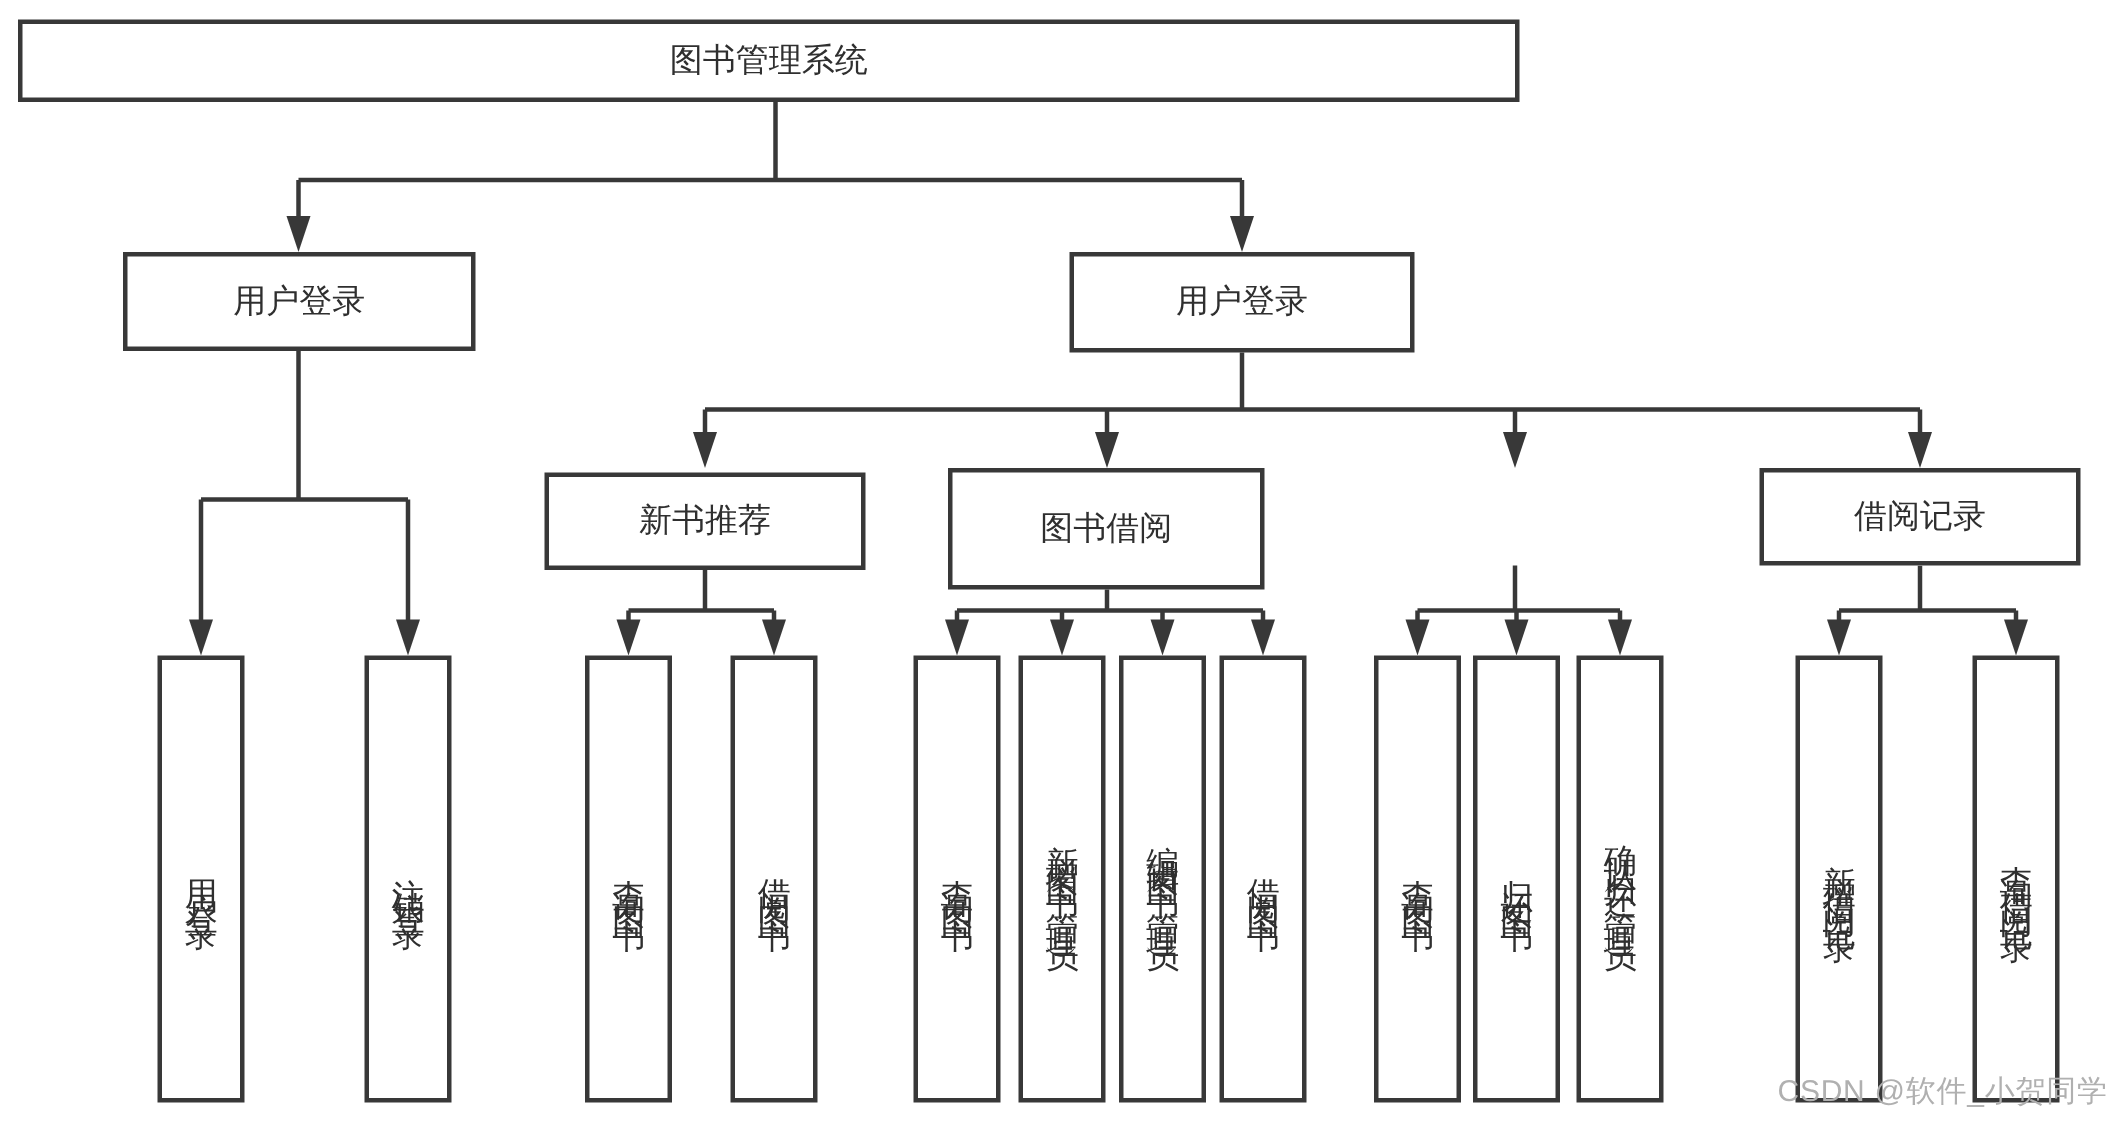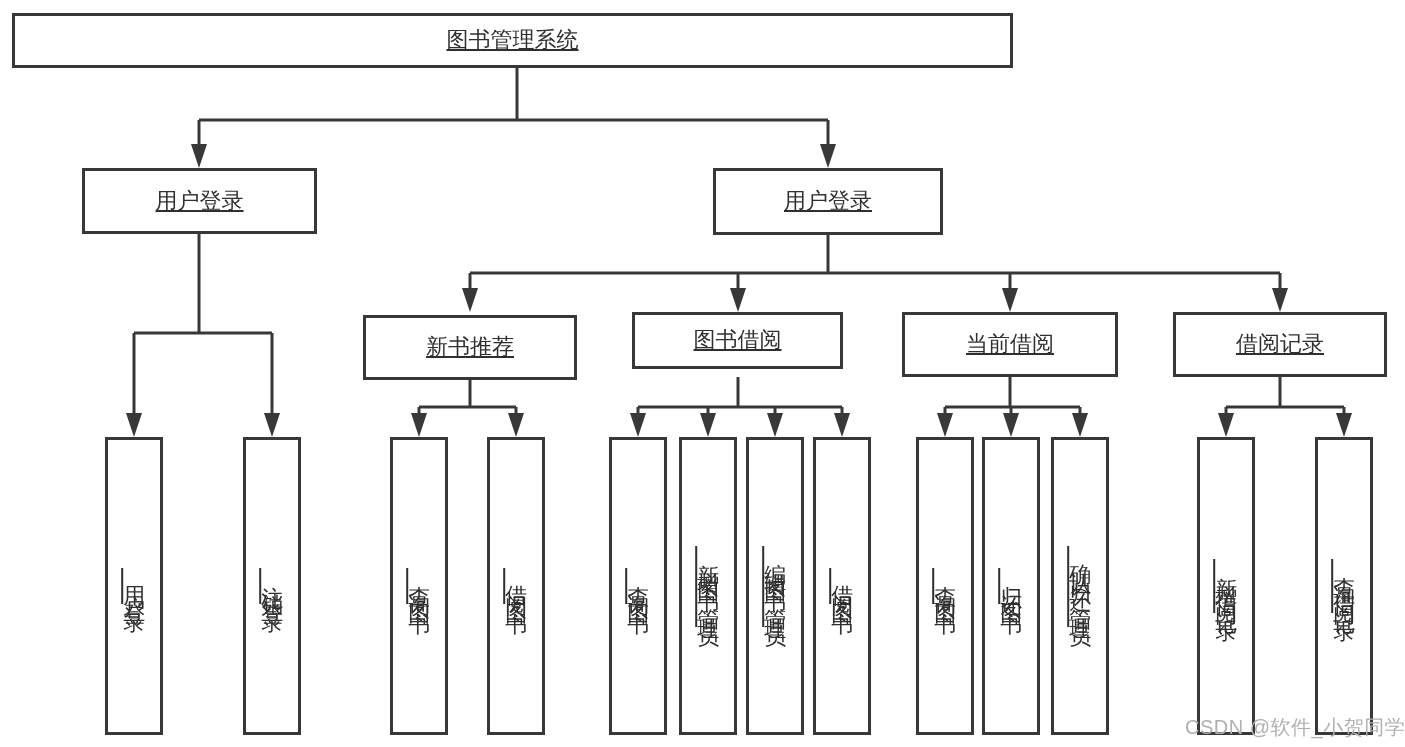--- a/index.html
+++ b/index.html
@@ -10,21 +10,21 @@
   .stage{
     position:relative;width:1405px;height:747px;background:var(--background);
     font-family:"Liberation Sans", sans-serif;overflow:hidden;
   }
   .connectors{position:absolute;left:0;top:0;pointer-events:none;}
   .connectors path{stroke:var(--line);stroke-width:3;fill:none;}
   .connectors polygon{fill:var(--line);stroke:none;}
   .node{
     position:absolute;box-sizing:border-box;border:3px solid var(--box-border);
     background:#fff;display:flex;align-items:center;justify-content:center;
-    color:var(--text);font-size:22px;text-align:left;line-height:1.2;text-decoration:underline;
+    color:var(--text);font-size:22px;text-align:left;line-height:1.2;
   }
   .node.v{
     writing-mode:vertical-rl;letter-spacing:9px;font-size:22px;
     padding:4px 0;
   }
   .watermark{
     position:absolute;left:1185px;top:714px;font-size:20px;
     color:var(--watermark);z-index:5;white-space:nowrap;letter-spacing:0.5px;
   }
 </style>
@@ -87,22 +87,21 @@
       <path d="M1344 407 V419"></path>
       <polygon points="1336,413 1352,413 1344,437"></polygon>
     </svg>
 
   <div class="node" style="left:12px;top:13px;width:1001px;height:55px">图书管理系统</div>
 
   <div class="node" style="left:82px;top:168px;width:235px;height:66px">用户登录</div>
   <div class="node" style="left:713px;top:168px;width:230px;height:67px">用户登录</div>
 
   <div class="node" style="left:363px;top:315px;width:214px;height:65px">新书推荐</div>
-  <div class="node" style="left:632px;top:312px;width:211px;height:57px">图书借阅</div>
-  <div class="node" style="left:902px;top:312px;width:216px;height:65px">当前借阅</div>
+  <div class="node" style="left:632px;top:312px;width:211px;height:81px">图书借阅</div>
   <div class="node" style="left:1173px;top:312px;width:214px;height:65px">借阅记录</div>
 
   <div class="node v" style="left:105px;top:437px;width:58px;height:298px">用户登录</div>
   <div class="node v" style="left:243px;top:437px;width:58px;height:298px">注销登录</div>
 
   <div class="node v" style="left:390px;top:437px;width:58px;height:298px">查询图书</div>
   <div class="node v" style="left:487px;top:437px;width:58px;height:298px">借阅图书</div>
 
   <div class="node v" style="left:609px;top:437px;width:58px;height:298px">查询图书</div>
   <div class="node v" style="left:679px;top:437px;width:58px;height:298px">新增图书（管理员）</div>

